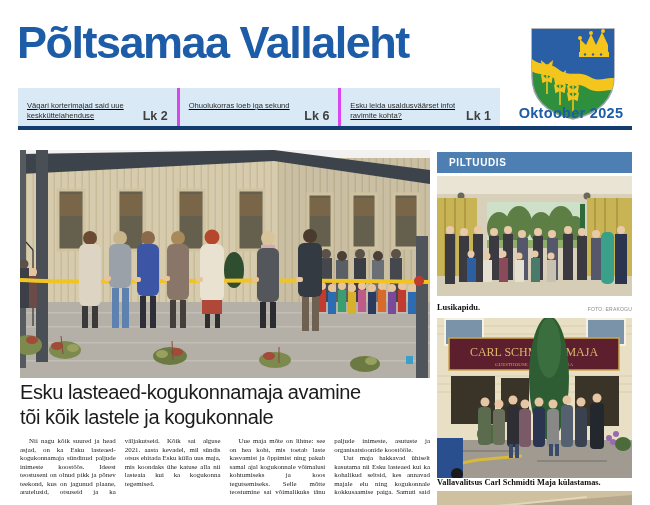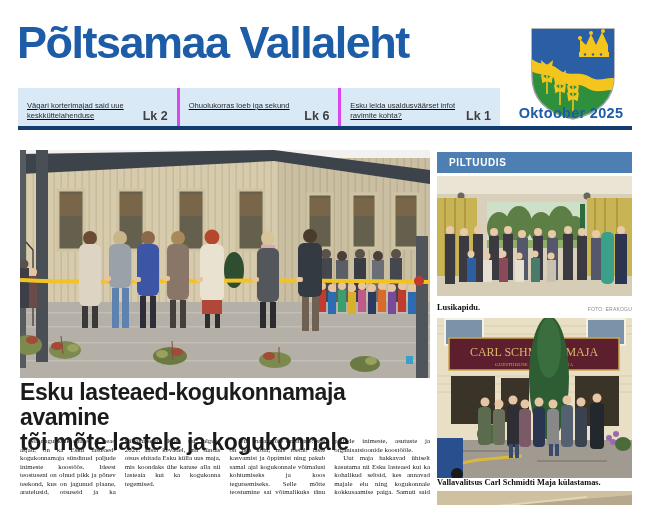--- a/index.html
+++ b/index.html
@@ -14,21 +14,21 @@
   .teaser{position:relative;flex:1;padding:13px 8px 2px 9px;text-decoration:underline;}
   .teaser + .teaser{border-left:3px solid #d946ef;}
   .teaser-text{font-size:7.6px;line-height:1.3;color:#2b2b2b;font-weight:500;max-width:118px;}
   .teaser-page{position:absolute;right:9px;bottom:3px;font-size:12.5px;font-weight:700;color:#404040;}
   .issue-date{position:absolute;left:508px;top:105px;width:126px;text-align:center;
     font-size:14.5px;font-weight:600;color:#1d5ca7;letter-spacing:.3px;}
   .masthead-rule{position:absolute;left:18px;top:126px;width:614px;height:4px;background:#123d6e;}
   
   .main-photo{position:absolute;left:20px;top:150px;width:410px;height:228px;overflow:hidden;}
   .headline{position:absolute;left:20px;top:380px;width:414px;
-    font-size:23px;line-height:25px;font-weight:700;color:#1b1b1b;letter-spacing:-0.4px;}
+    font-size:20px;line-height:25px;font-weight:400;color:#1b1b1b;letter-spacing:-0.4px;}
   .body-cols{position:absolute;left:20px;top:437px;width:410px;height:68px;overflow:hidden;
     column-count:4;column-gap:9px;
     font-family:"Liberation Serif",serif;font-size:6.9px;line-height:1.24;color:#222;
     text-align:justify;}
   .body-cols p{margin:0;text-indent:9px;}
   
   .sidebar{position:absolute;left:437px;top:152px;width:195px;}
   .section-bar{height:21px;background:#4d7fb3;color:#fff;font-size:10px;font-weight:700;
     letter-spacing:.6px;line-height:21px;padding-left:12px;box-sizing:border-box;}
   .sb-photo{display:block;margin-top:3px;}
@@ -305,21 +305,21 @@
       <g transform="translate(8,195)">
           <ellipse rx="14" ry="10" fill="#7c8a4e"></ellipse>
           <ellipse cx="4" cy="-5" rx="6" ry="4" fill="#a34a38"></ellipse>
         </g>
     </g>
     <rect x="386" y="206" width="7" height="8" fill="#3aa0c8"></rect>
   </svg>
 
   <div class="headline">
     <div>Esku lasteaed-kogukonnamaja avamine</div>
-    <div>tõi mõte lastele ja kogukonnale</div>
+    <div>tõi kõik lastele ja kogukonnale</div>
   </div>
 
   <div class="body-cols">
     <p>Nii nagu kõik suured ja head asjad, on ka Esku lasteaed-kogukonnamaja sündinud paljude inimeste koostöös. Ideest teostuseni on olnud pikk ja põnev teekond, kus on jagunud plaane, arutelusid, otsuseid ja ka väljakutseid. Kõik sai alguse 2021. aasta kevadel, mil sündis otsus ehitada Esku külla uus maja, mis koondaks ühe katuse alla nii lasteaia kui ka kogukonna tegemised.</p>
     <p>Uue maja mõte on lihtne: see on hea koht, mis toetab laste kasvamist ja õppimist ning pakub samal ajal kogukonnale võimalusi kohtumiseks ja koos tegutsemiseks. Selle mõtte teostumine sai võimalikuks tänu paljude inimeste, asutuste ja organisatsioonide koostööle.</p>
     <p>Uut maja hakkavad ühiselt kasutama nii Esku lasteaed kui ka kohalikud seltsid, kes annavad majale elu ning kogukonnale kokkusaamise paiga. Samuti said Põltsamaa valla inimesed avamisel kinnitust, et üheskoos ehitades sünnivad parimad asjad.</p>
 
   </div>
 
   <div class="sidebar">

